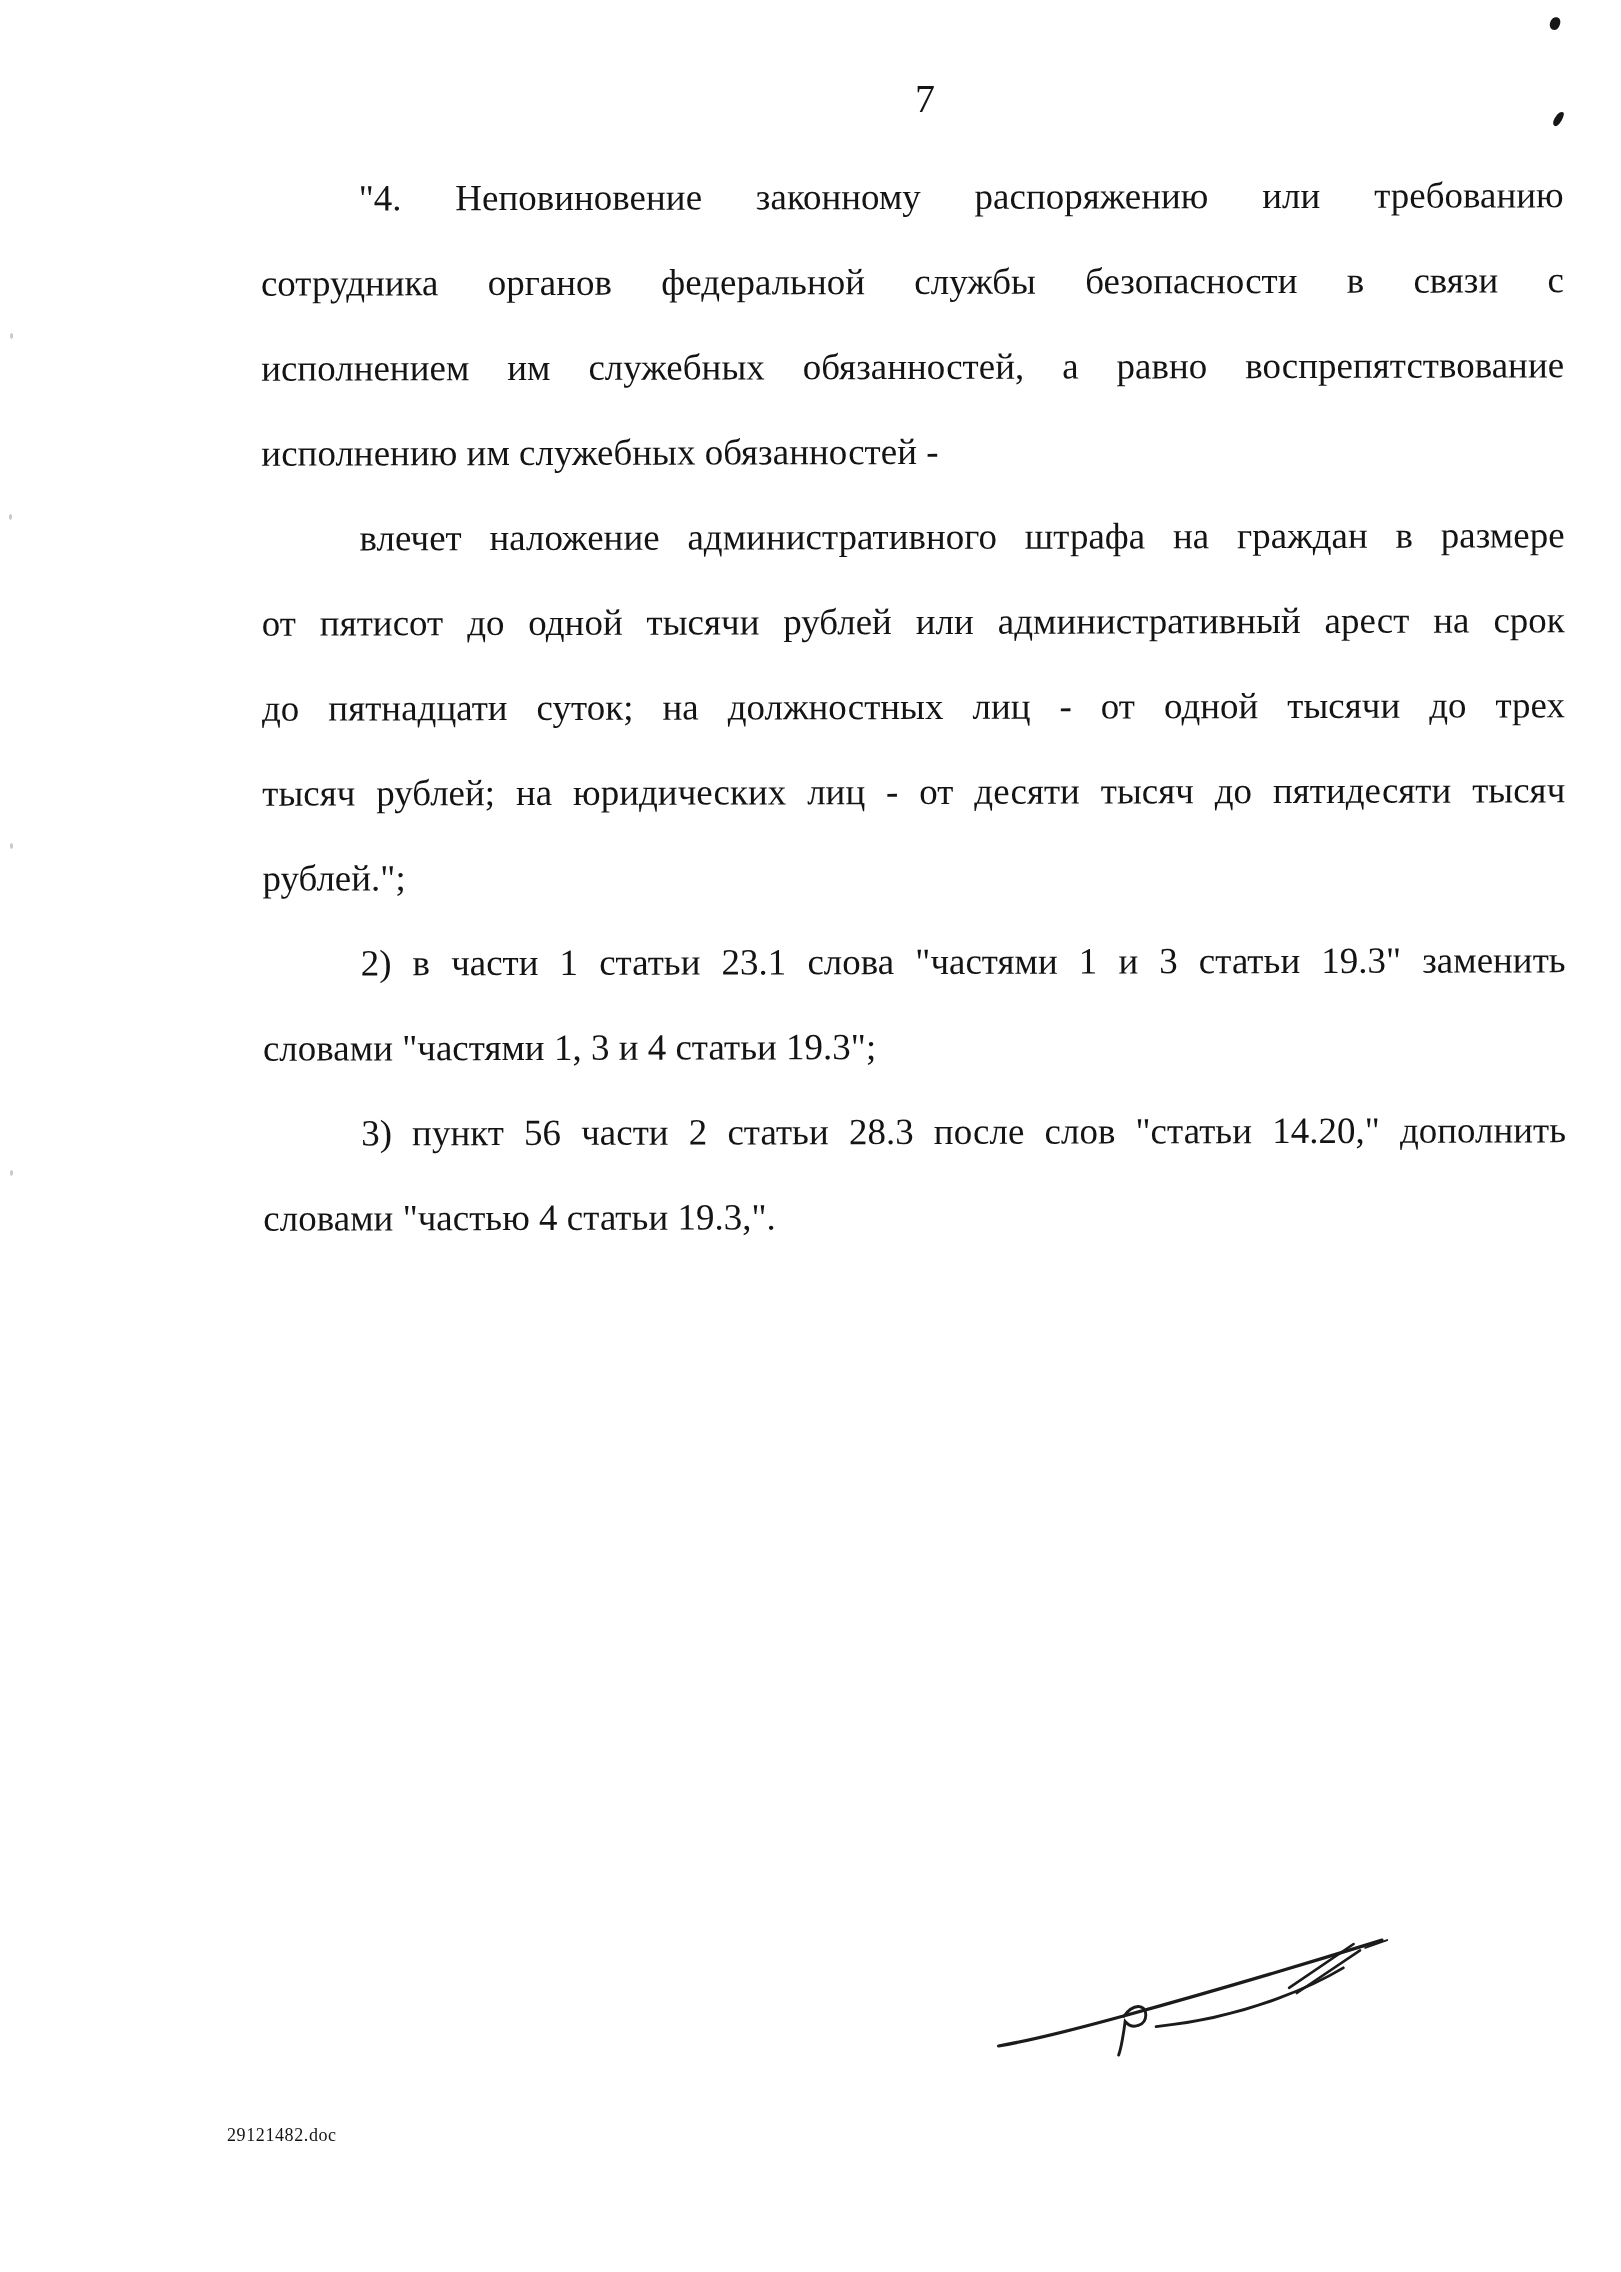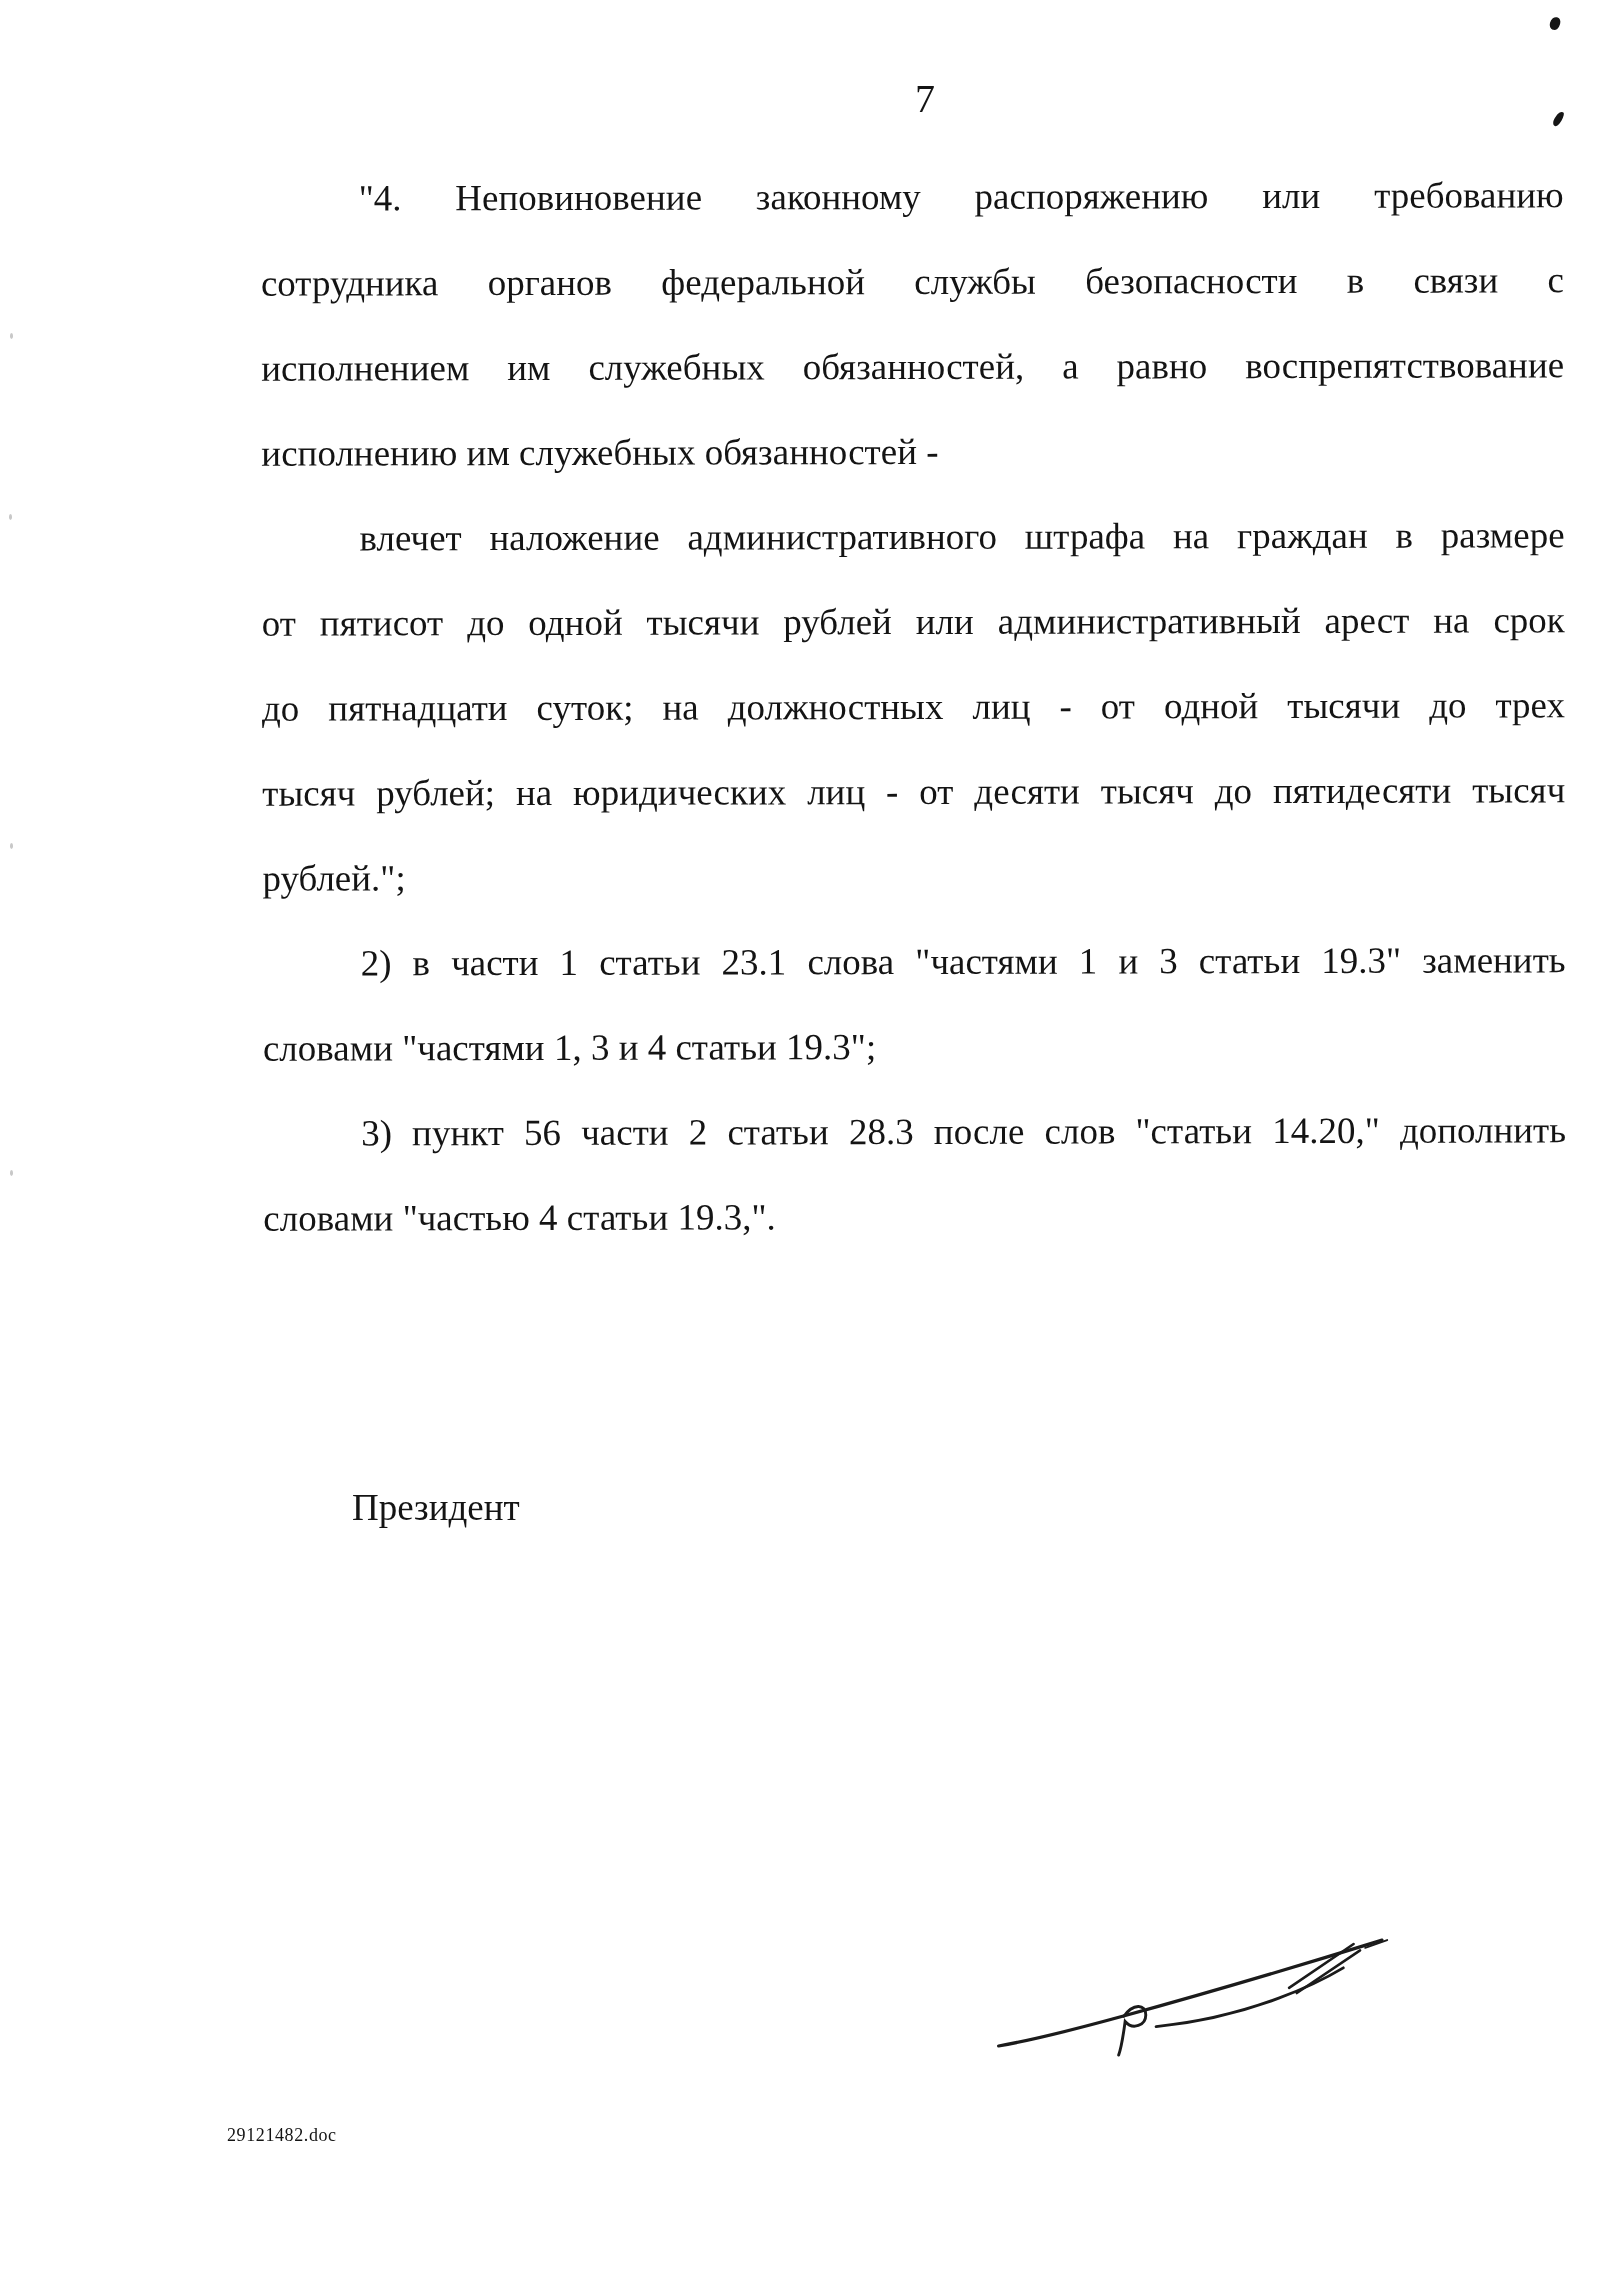--- a/index.html
+++ b/index.html
@@ -69,21 +69,20 @@
       <div class="line justify">до пятнадцати суток; на должностных лиц - от одной тысячи до трех</div>
       <div class="line justify">тысяч рублей; на юридических лиц - от десяти тысяч до пятидесяти тысяч</div>
       <div class="line">рублей.";</div>
       <div class="line indent justify">2) в части 1 статьи 23.1 слова "частями 1 и 3 статьи 19.3" заменить</div>
       <div class="line">словами "частями 1, 3 и 4 статьи 19.3";</div>
       <div class="line indent justify">3) пункт 56 части 2 статьи 28.3 после слов "статьи 14.20," дополнить</div>
       <div class="line">словами "частью 4 статьи 19.3,".</div>
     </div>
 
   <div class="signoff">
-    <div class="signoff-line1">Президент</div>
   </div>
 
   <div class="signature">
     <svg width="426" height="155" viewBox="0 0 660 240">
       <path d="M18,192 C70,183 130,168 210,146 C330,113 470,72 612,28" stroke-width="5"></path>
       <path d="M212,146 c14,-20 34,-20 34,-2 c0,16 -20,24 -32,10 c-3,22 -5,38 -10,52" stroke-width="4.5"></path>
       <path d="M262,162 c60,-6 120,-18 190,-44 c40,-15 75,-32 100,-47" stroke-width="4.5"></path>
       <path d="M468,102 L568,34" stroke-width="4"></path>
       <path d="M480,110 L578,44" stroke-width="4"></path>
       <path d="M586,40 l34,-12" stroke-width="3"></path>

